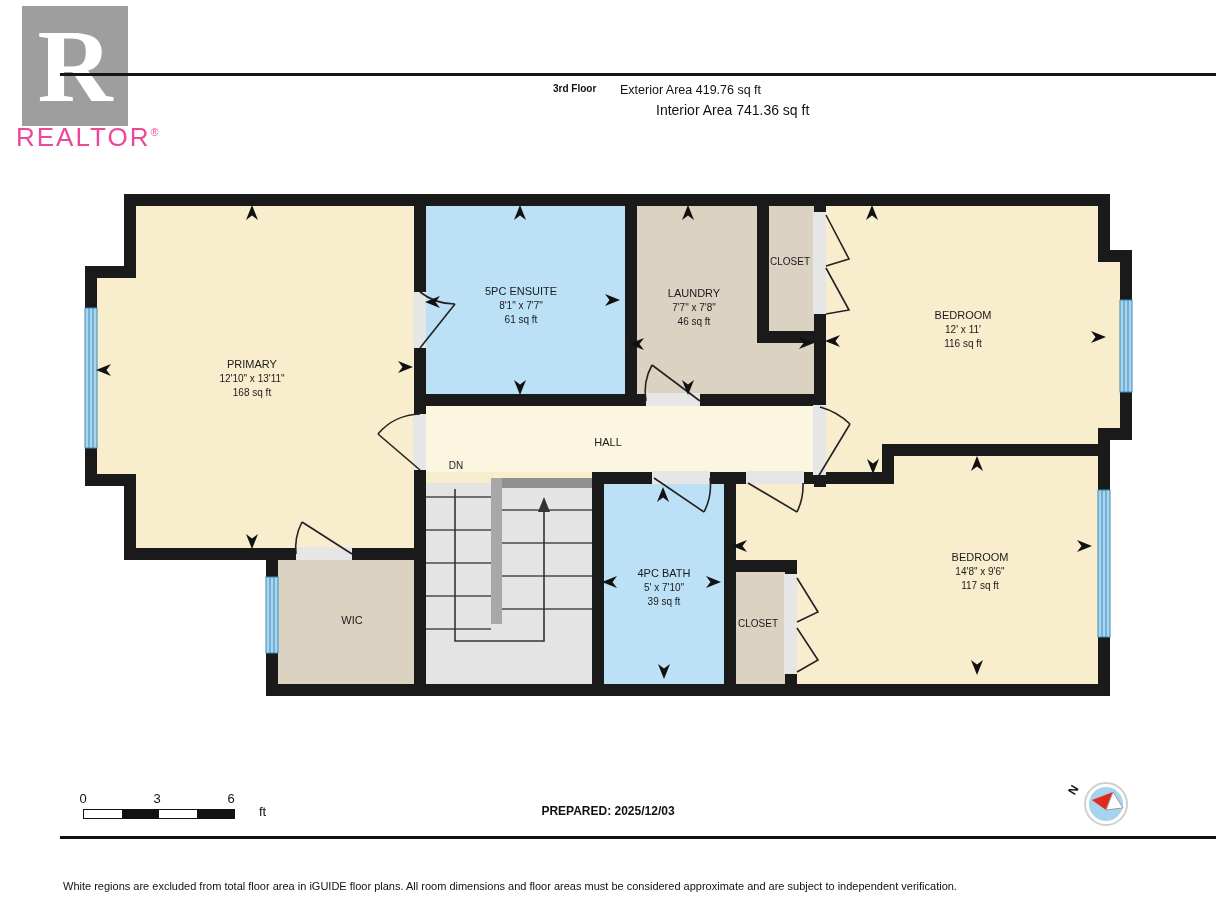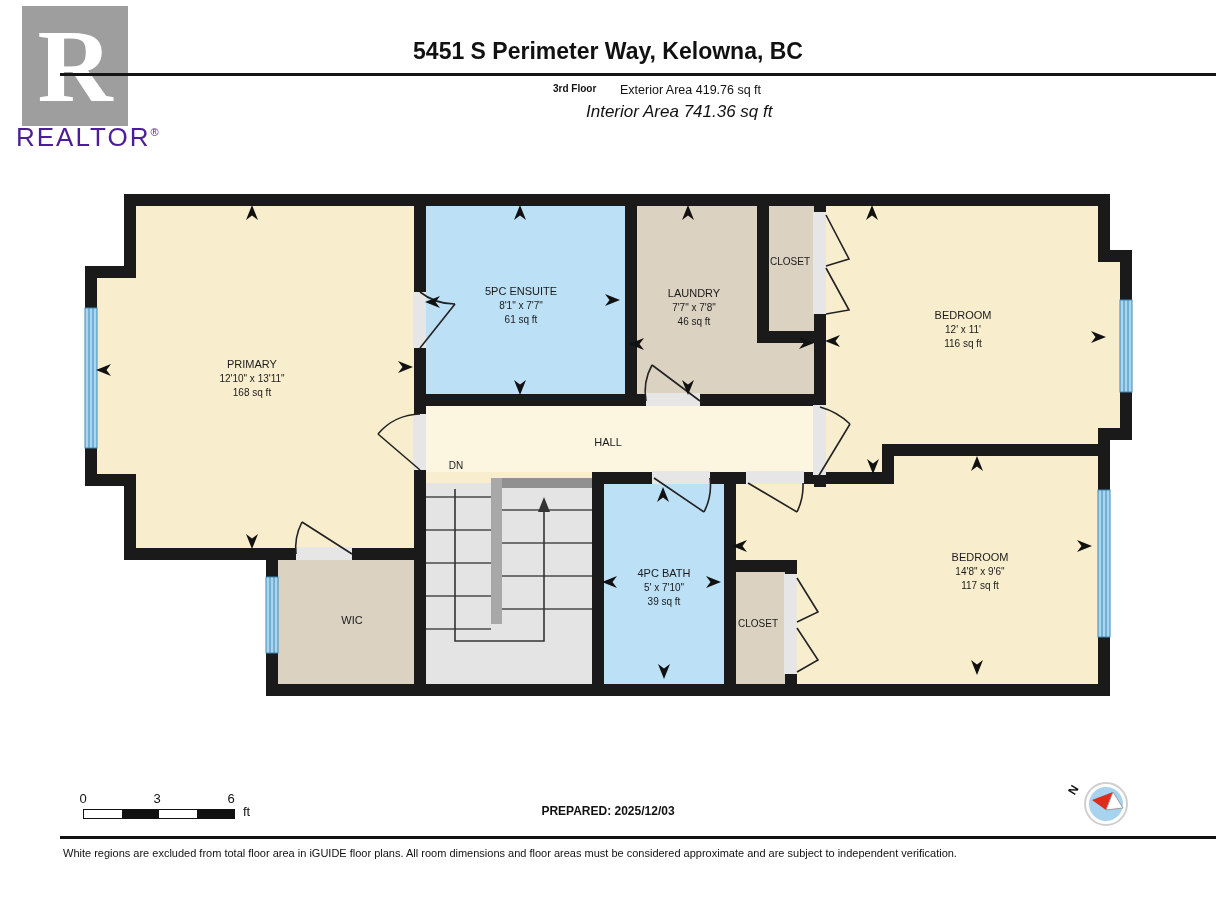--- a/index.html
+++ b/index.html
@@ -3,56 +3,55 @@
 <meta charset="utf-8">
 <style>
   html,body{margin:0;padding:0;background:#fff;}
   #screen{position:relative;width:1216px;height:912px;background:#ffffff;overflow:hidden;
           font-family:"Liberation Sans", sans-serif;color:#111;}
   .abs{position:absolute;}
   
   .logo-box{left:22px;top:6px;width:106px;height:120px;background:#9E9E9E;
             display:flex;align-items:center;justify-content:center;}
   .logo-r{color:#fff;font-family:"Liberation Serif", serif;font-weight:bold;font-size:104px;line-height:1;}
-  .brand{left:16px;top:122px;font-size:26px;letter-spacing:2px;color:#4c1d95;font-weight:400;}
+  .brand{left:16px;top:122px;font-size:26px;letter-spacing:2px;color:#ec4899;font-weight:400;}
   .brand sup{font-size:11px;}
   .title{left:0;right:0;top:38px;text-align:center;font-size:23px;font-weight:bold;}
   .rule{left:60px;right:0;top:73px;height:3px;background:#151515;}
   .floor-label{left:553px;top:83px;font-size:10px;font-weight:bold;}
   .ext-area{left:620px;top:83px;font-size:12.5px;}
-  .int-area{left:586px;top:102px;font-size:17px;font-style:italic;}
+  .int-area{left:656px;top:102px;font-size:14px;}
   
   .tick{top:791px;font-size:13px;transform:translateX(-50%);}
   .bar{left:83px;top:809px;width:150px;height:8px;border:1px solid #111;display:flex;}
   .bar div{height:100%;}
   .seg-w{background:#fff;width:37.5px;}
   .seg-b{background:#111;width:37.5px;}
-  .ft{left:243px;top:804px;font-size:13px;}
+  .ft{left:259px;top:804px;font-size:13px;}
   .prepared{left:0;right:0;top:804px;text-align:center;font-size:12px;font-weight:600;}
   .north{left:1069px;top:783px;font-size:12px;font-weight:bold;transform:rotate(-58deg);}
   
   .footer-rule{left:60px;top:836px;right:0;height:3px;background:#111;}
-  .disclaimer{left:63px;top:847px;font-size:11px;color:#111;}
+  .disclaimer{left:63px;top:880px;font-size:11px;color:#111;}
   
   text{font-family:"Liberation Sans", sans-serif;fill:#1a1a1a;text-anchor:middle;}
   .rname{font-size:11px;}
   .rdim{font-size:10px;}
   .rsmall{font-size:10px;}
 </style>
 </head>
 <body>
 
 <div id="screen">
 
   <div class="abs logo-box">
     <span class="logo-r">R</span>
   </div>
   <div class="abs brand"><span>REALTOR</span><sup>®</sup></div>
 
-  <div class="abs title">5451 S Perimeter Way, Kelowna, BC</div>
   <div class="abs rule"></div>
   <div class="abs floor-label">3rd Floor</div>
   <div class="abs ext-area">Exterior Area 419.76 sq ft</div>
   <div class="abs int-area">Interior Area 741.36 sq ft</div>
 
   <svg class="abs" style="left:0;top:0" width="1216" height="912" viewBox="0 0 1216 912">
     <defs>
       <path id="dart" d="M0,-8 L6,7 L0,2.5 L-6,7 Z" fill="#111"></path>
     </defs>
 

